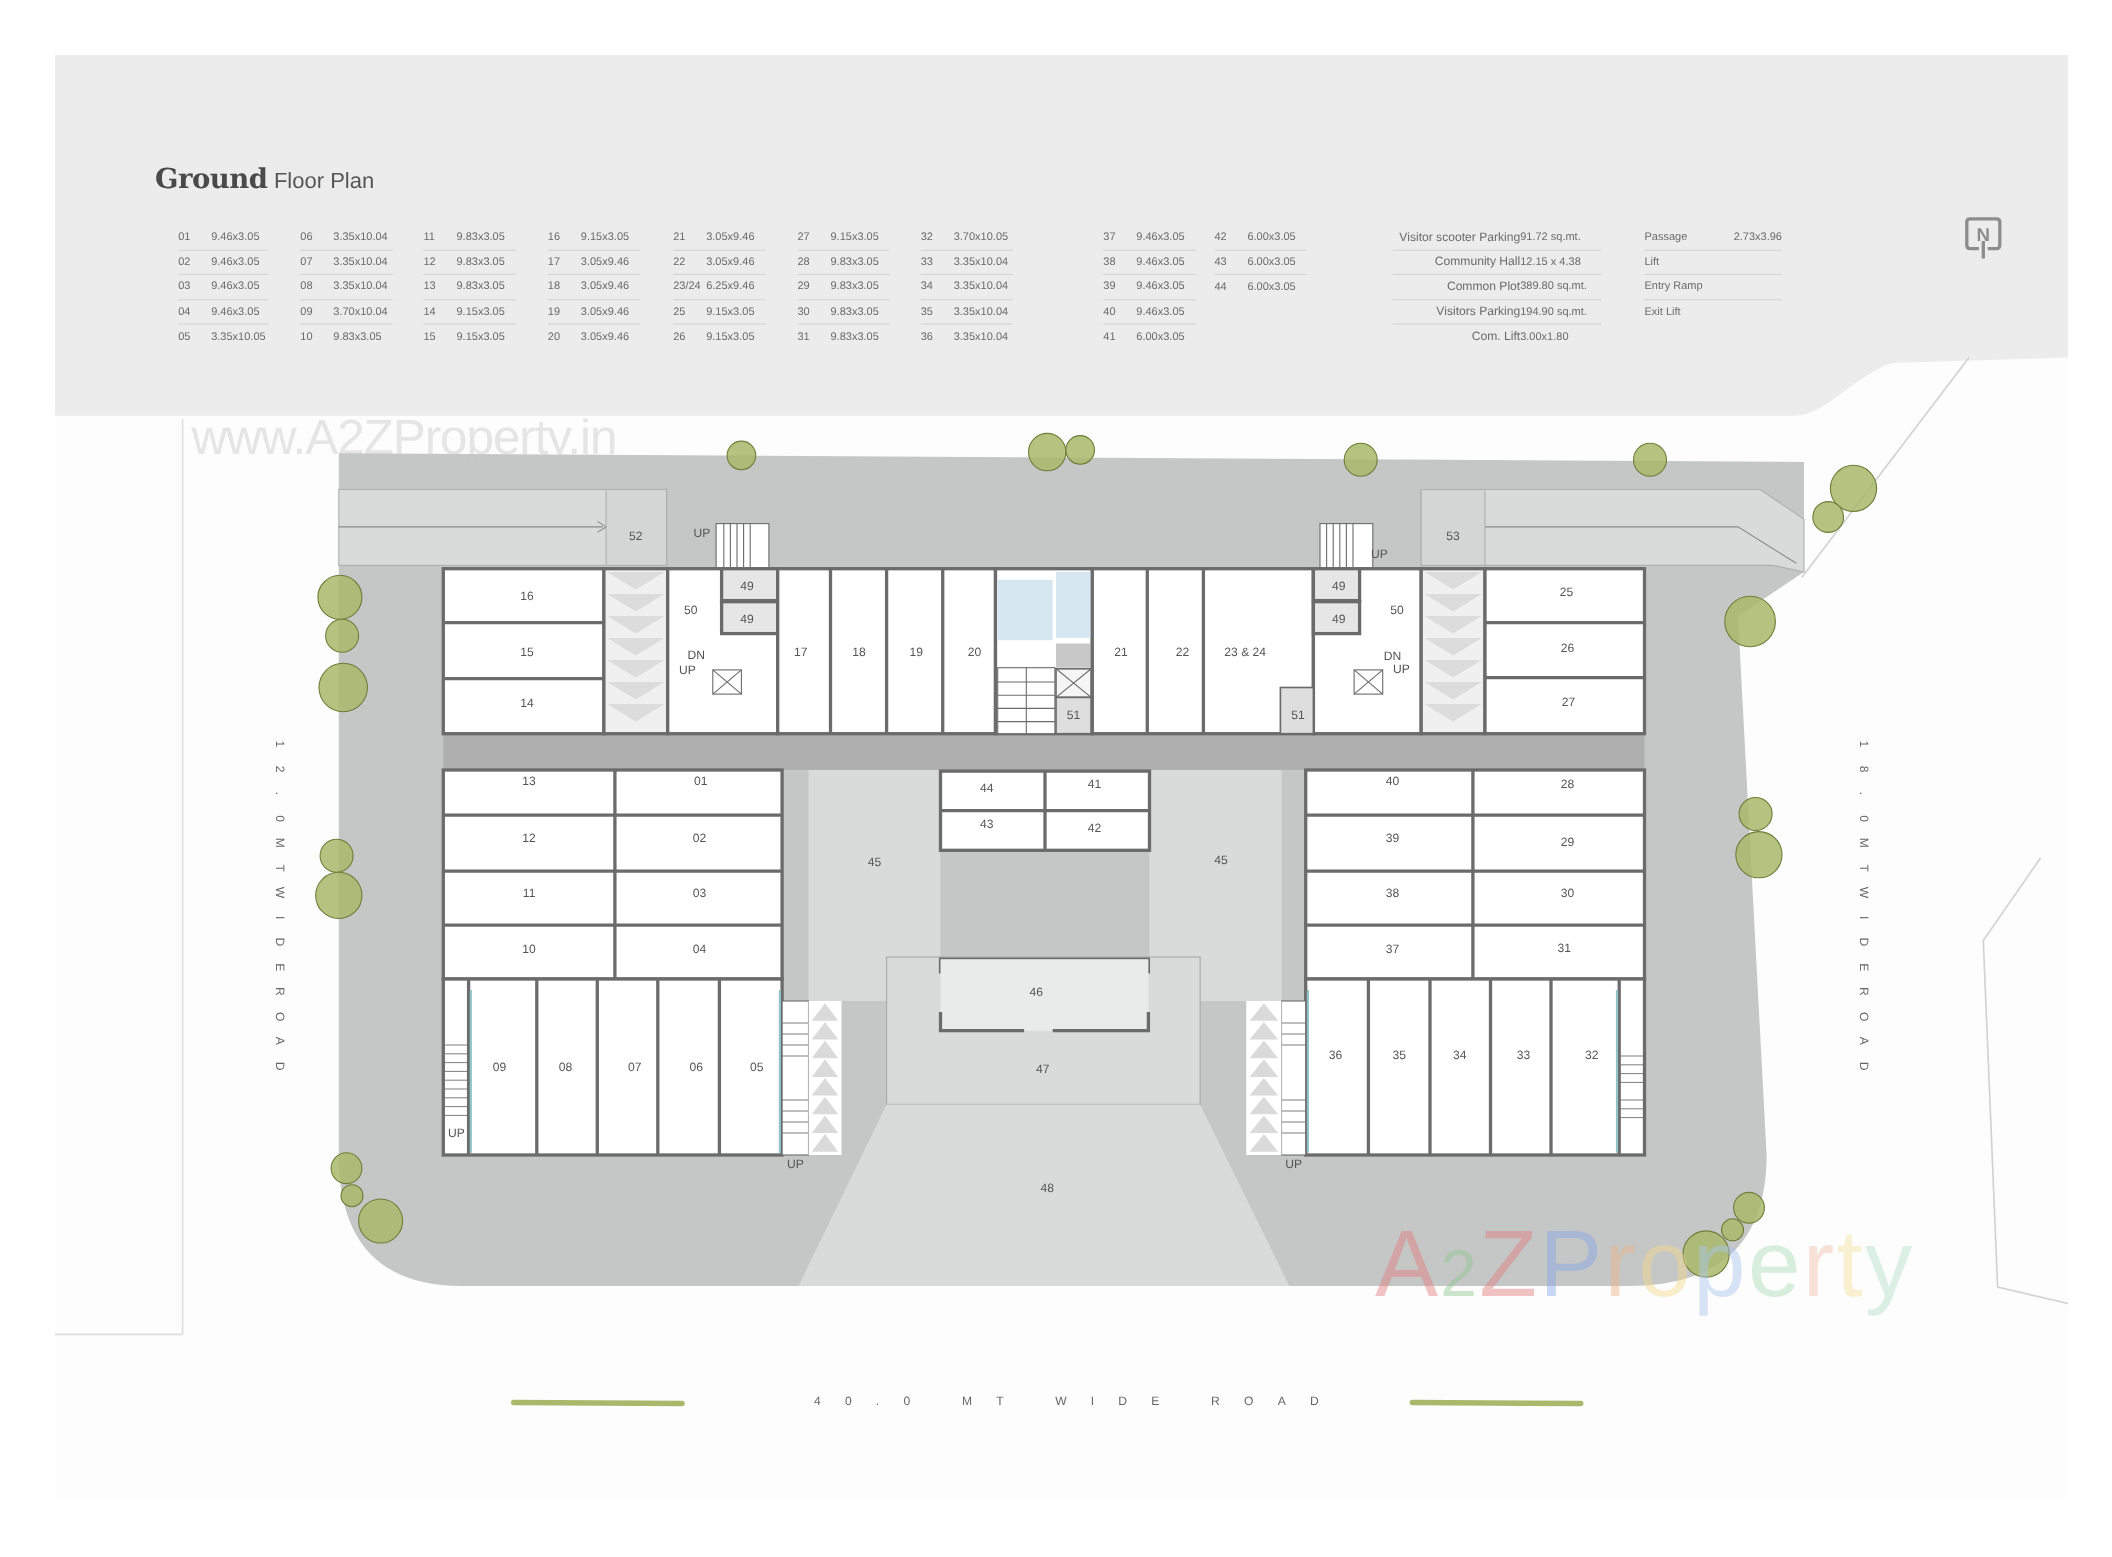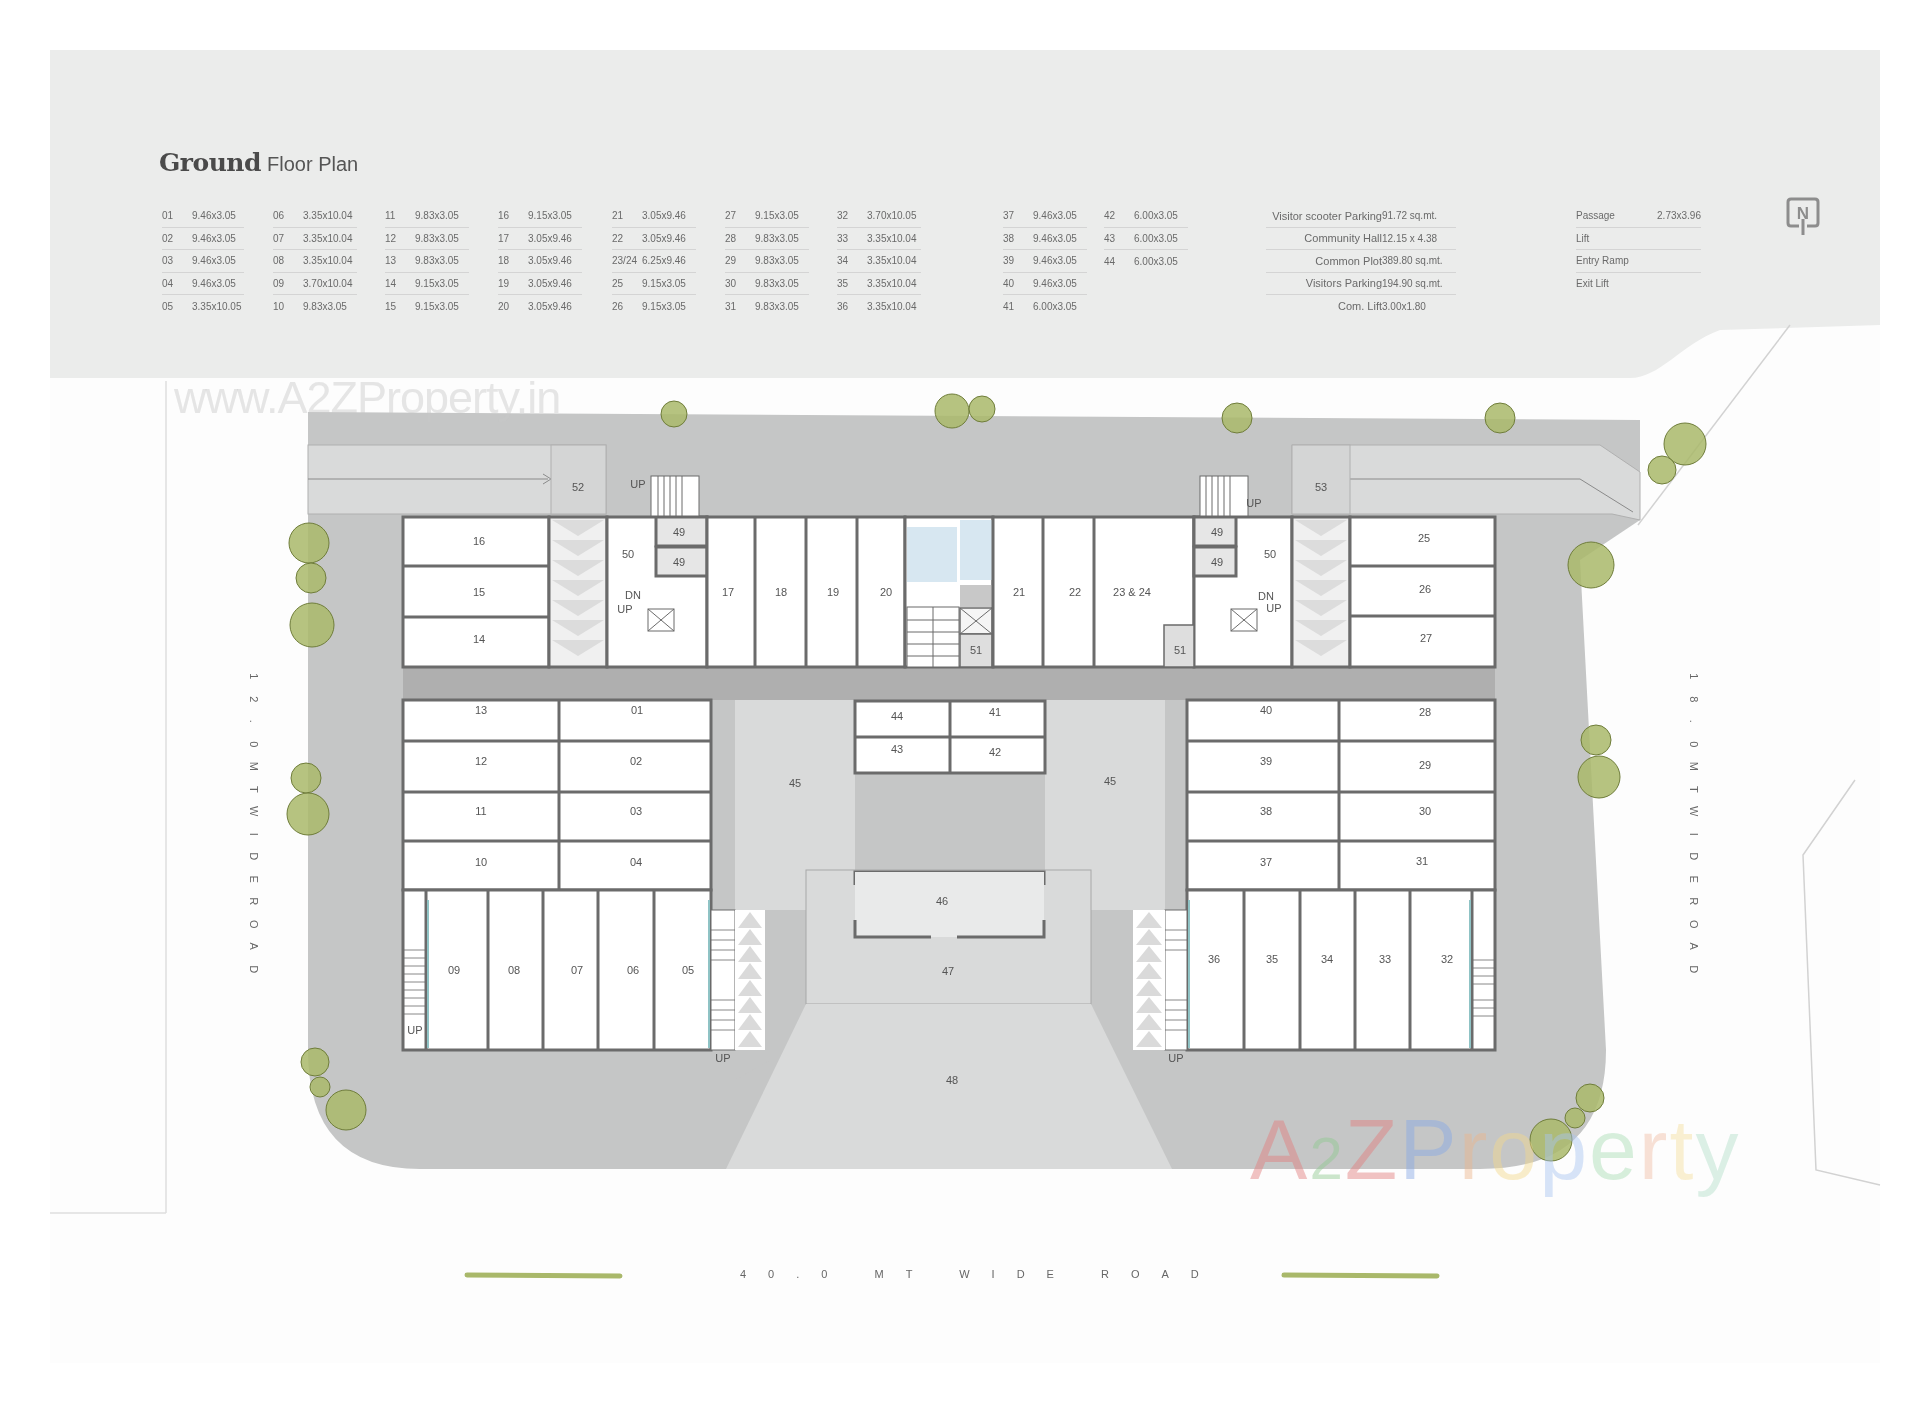--- a/index.html
+++ b/index.html
@@ -1,19 +1,19 @@
 <!DOCTYPE html>
 <html><head>
 <meta charset="utf-8">
 <style>
   html, body { margin:0; padding:0; background:#ffffff; }
   body { width:1920px; height:1415px; position:relative; overflow:hidden; font-family:"Liberation Sans", sans-serif; color:#555; }
   .page { position:absolute; left:50px; top:50px; width:1830px; height:1313px; background:#fdfdfd; }
   .header-panel { position:absolute; left:50px; top:50px; width:1830px; height:328px; background:#ebeceb; }
-  .title { position:absolute; left:159px; top:148px; display:flex; align-items:baseline; gap:6px; }
+  .title { position:absolute; left:141px; top:148px; display:flex; align-items:baseline; gap:6px; }
   .title .big { font-family:"DejaVu Serif", serif; font-weight:bold; font-size:25px; color:#4a4a4a; letter-spacing:-0.5px; }
   .title .small { font-family:"Liberation Sans", sans-serif; font-size:20px; color:#555; }
   .legend-col { position:absolute; top:205px; }
   .legend-row { display:flex; height:22.5px; align-items:center; border-bottom:1.5px solid #d4d4d4; font-size:10px; color:#6a6a6a; box-sizing:border-box; }
   .legend-row:last-child { border-bottom:none; }
   .legend-row .num { width:30px; }
   .legend-row .val { flex:1; }
   .legend-row .lbl { width:116px;text-align:right; }
   .north { position:absolute; left:1786px; top:197px; width:34px; height:34px; }
   svg.plan { position:absolute; left:0; top:0; }
@@ -565,21 +565,21 @@
     </div>
   <div class="legend-row">
       <span class="lbl">Visitors Parking</span>
       <span class="val">194.90 sq.mt.</span>
     </div>
   <div class="legend-row">
       <span class="lbl">Com. Lift</span>
       <span class="val">3.00x1.80</span>
     </div>
 </div>
-<div class="legend-col" style="left:1576px;width:125px">
+<div class="legend-col" style="left:1495px;width:125px">
   <div class="legend-row">
       <span class="val">Passage</span>
       <span>2.73x3.96</span>
     </div>
   <div class="legend-row">
       <span class="val">Lift</span>
       <span></span>
     </div>
   <div class="legend-row">
       <span class="val">Entry Ramp</span>

